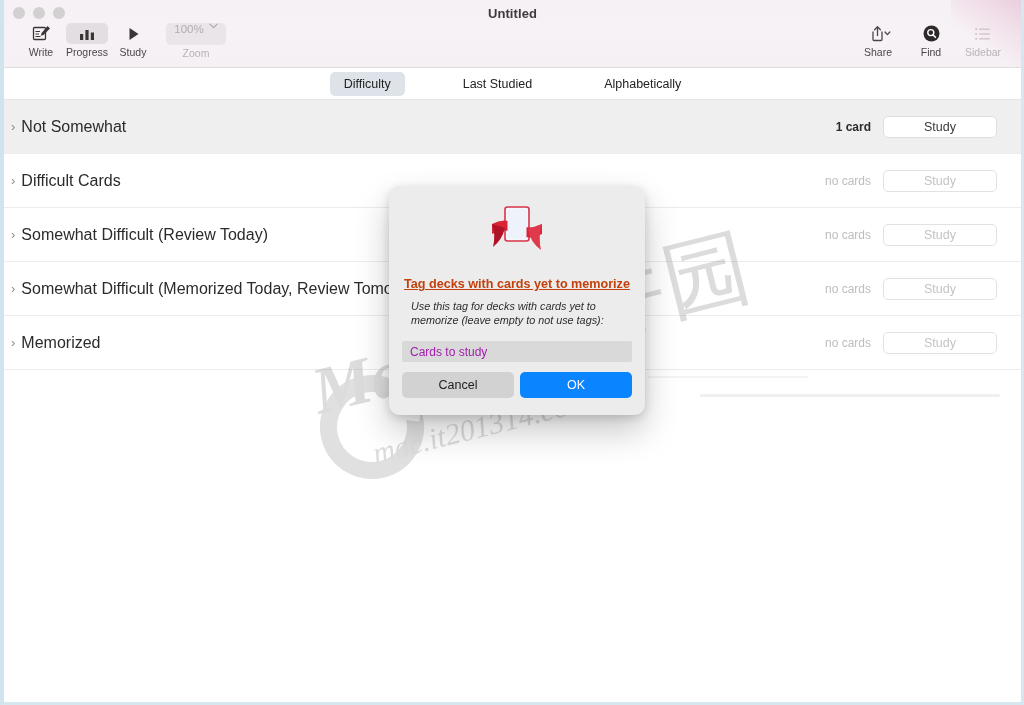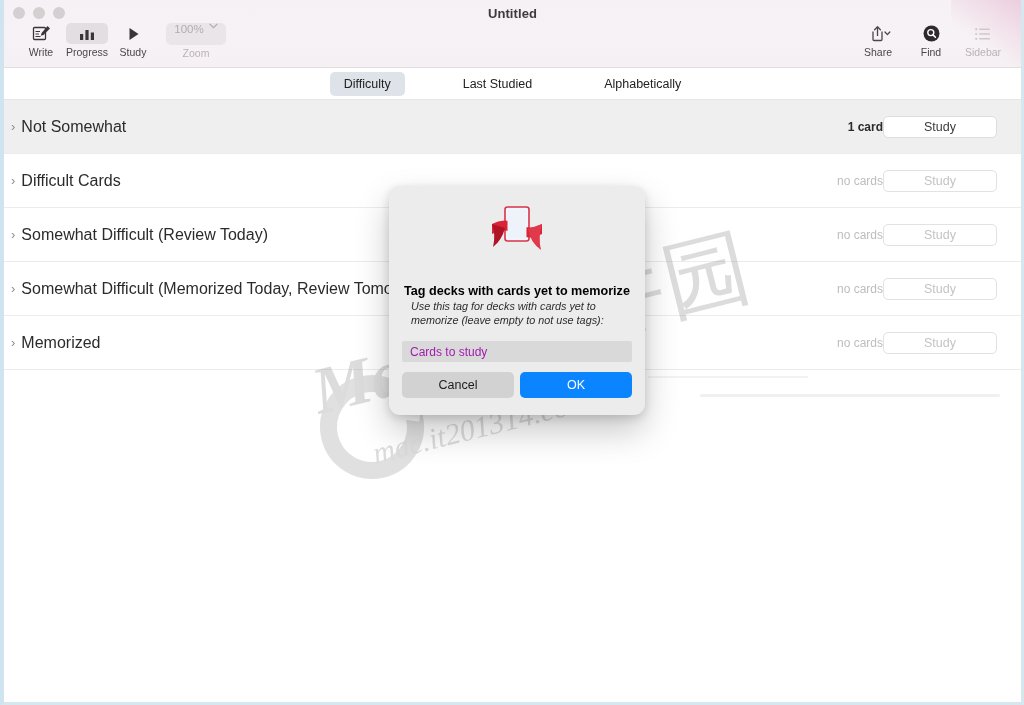--- a/index.html
+++ b/index.html
@@ -145,20 +145,21 @@
   .row-title {
     font-size: 16px;
     color: #2b2b2b;
     white-space: nowrap;
     flex: 1;
     overflow: hidden;
   }
   .row-count {
     font-size: 12px;
     color: #bdbdbd;
+    margin-right: 12px;
     white-space: nowrap;
   }
   .row-count.strong { color: #2b2b2b; font-weight: bold; }
   .study-btn {
     width: 114px;
     height: 22px;
     border: 1px solid #e2e2e2;
     border-radius: 5px;
     background: #ffffff;
     font-size: 12.5px;
@@ -238,25 +239,26 @@
     overflow: hidden;
   }
   .dlg-icon {
     position: absolute;
     left: 50%; top: 18px;
     transform: translateX(-50%);
     width: 58px; height: 56px;
   }
   .dlg-title {
     position: absolute;
-    left: 10px; right: 10px; top: 98px;
+    left: 10px; right: 10px; top: 91px;
     text-align: center;
     font-size: 12.6px;
     font-weight: bold;
-    color: #000000;
+    color: #c2410c;
+    text-decoration: underline;
   }
   .dlg-msg {
     position: absolute;
     left: 22px; right: 22px; top: 113px;
     text-align: left;
     font-size: 10.8px;
     line-height: 14px;
     color: #2c2c2c;
     font-style: italic;
   }

